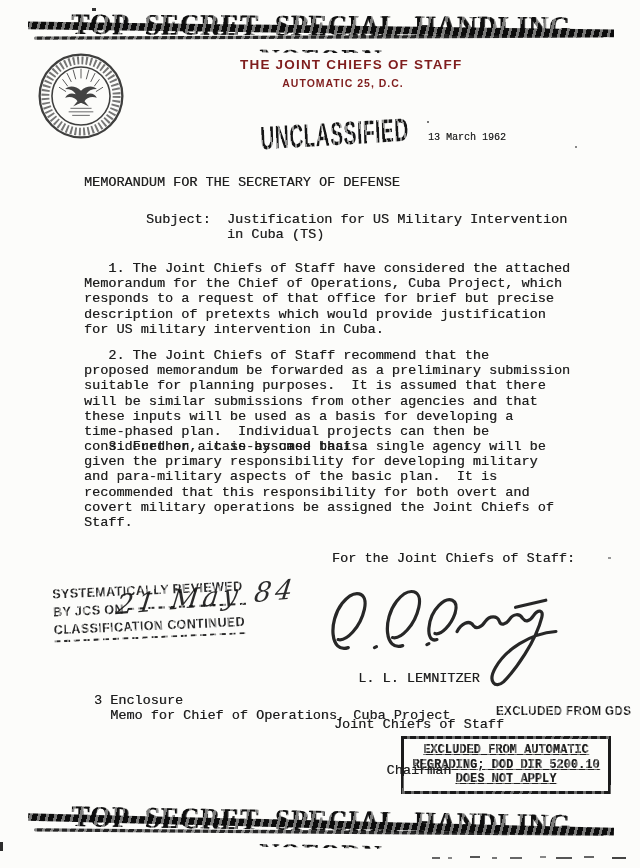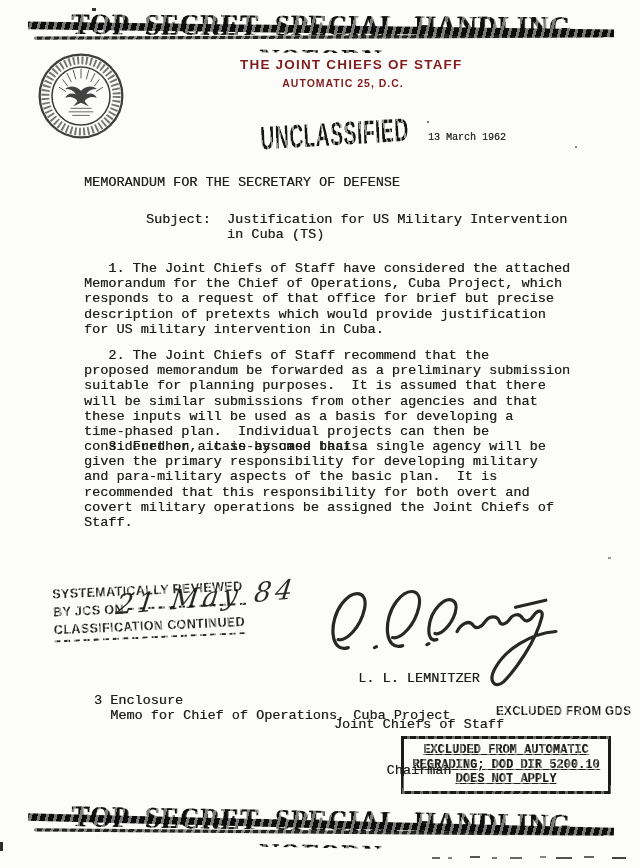--- a/index.html
+++ b/index.html
@@ -143,20 +143,21 @@
 will be similar submissions from other agencies and that
 these inputs will be used as a basis for developing a
 time-phased plan.  Individual projects can then be
 considered on a case-by-case basis.</div>
   <div class="tw p3">   3. Further, it is assumed that a single agency will be
 given the primary responsibility for developing military
 and para-military aspects of the basic plan.  It is
 recommended that this responsibility for both overt and
 covert military operations be assigned the Joint Chiefs of
 Staff.</div>
+  <div class="tw closing">For the Joint Chiefs of Staff:</div>
 
   <svg class="signature" viewBox="0 0 250 125">
     <title>L. L. Lemnitzer</title>
     <g fill="none" stroke="#161616" stroke-width="3.2" stroke-linecap="round" stroke-linejoin="round" opacity="0.92">
       <path d="M30,78 C12,84 10,52 24,34 C36,19 50,22 46,40 C42,58 28,72 20,70"></path>
       <path d="M56,78 l2,-1"></path>
       <path d="M84,76 C66,82 64,50 78,32 C90,17 104,20 100,38 C96,56 82,70 74,68"></path>
       <path d="M108,75 l2,-1"></path>
       <path d="M118,70 C106,74 108,48 120,36 C130,26 140,30 136,44 C132,56 122,66 116,64"></path>
       <path d="M138,62 C142,54 150,50 154,56 C157,60 162,58 166,52 C170,46 178,46 180,52 C181,56 186,56 190,50 C194,44 200,44 203,49 C206,53 210,52 214,46 C218,40 224,40 222,48 C216,72 196,100 184,112 C176,119 168,112 176,98 C186,80 210,64 236,62"></path>

